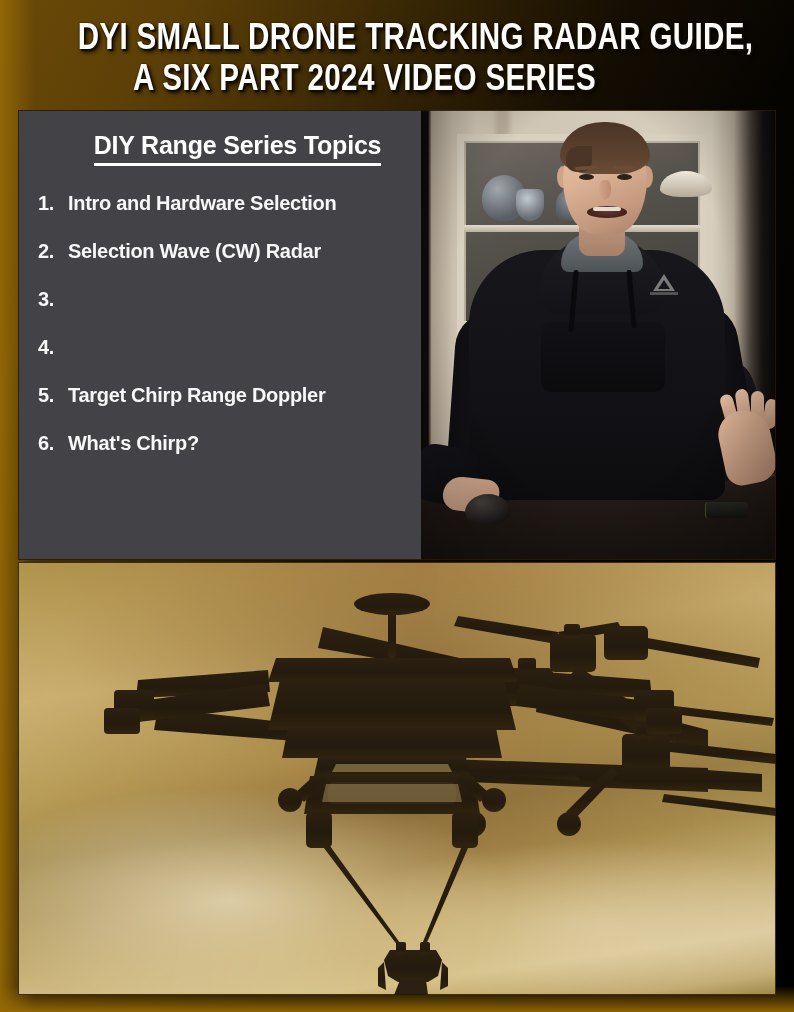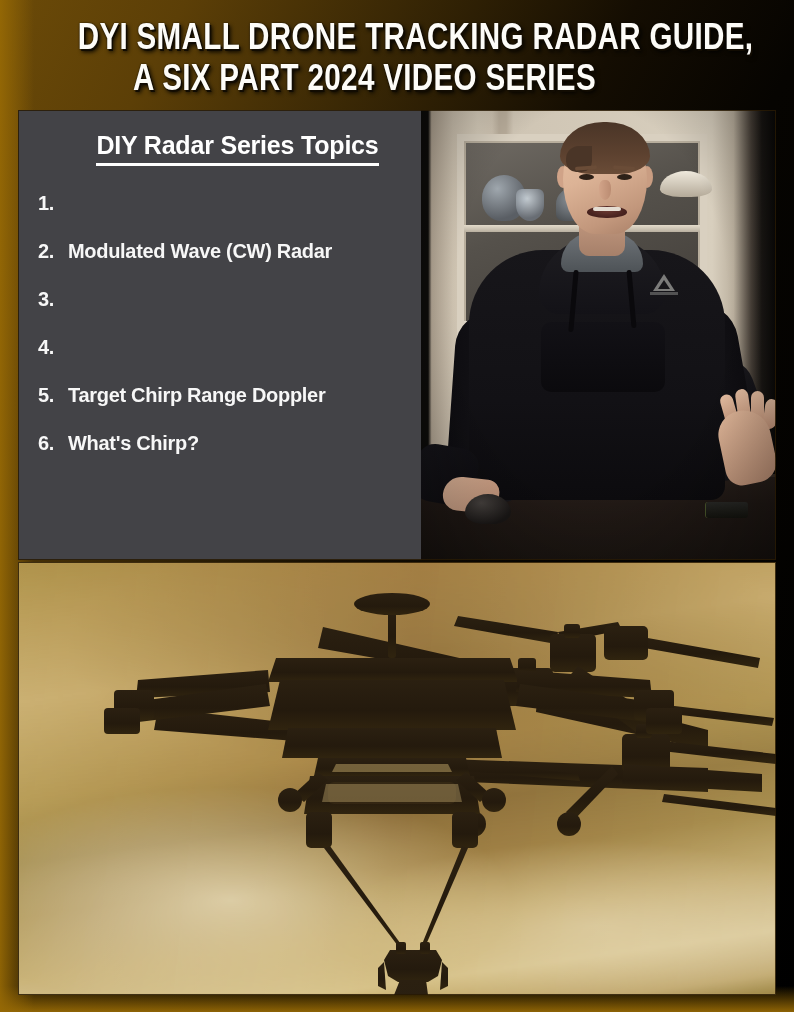--- a/index.html
+++ b/index.html
@@ -351,30 +351,31 @@
 
   <div id="headline">
     <span class="hl-line l1">DYI SMALL DRONE TRACKING RADAR GUIDE,</span>
     <span class="hl-line l2">A SIX PART 2024 VIDEO SERIES</span>
   </div>
 
   <div id="video-still">
 
     <div id="topics-slide">
       <div style="text-align:center;">
-        <div id="topics-title">DIY Radar Series Topics</div>
+        <div id="topics-title">DIY Range Series Topics</div>
       </div>
 
       <ul id="topics-list">
         <li>
           <span class="num">1.</span>
+          <span class="txt">Intro and Hardware Selection</span>
         </li>
         <li>
           <span class="num">2.</span>
-          <span class="txt">Modulated Wave (CW) Radar</span>
+          <span class="txt">Selection Wave (CW) Radar</span>
         </li>
         <li>
           <span class="num">3.</span>
         </li>
         <li>
           <span class="num">4.</span>
         </li>
         <li>
           <span class="num">5.</span>
           <span class="txt">Target Chirp Range Doppler</span>

